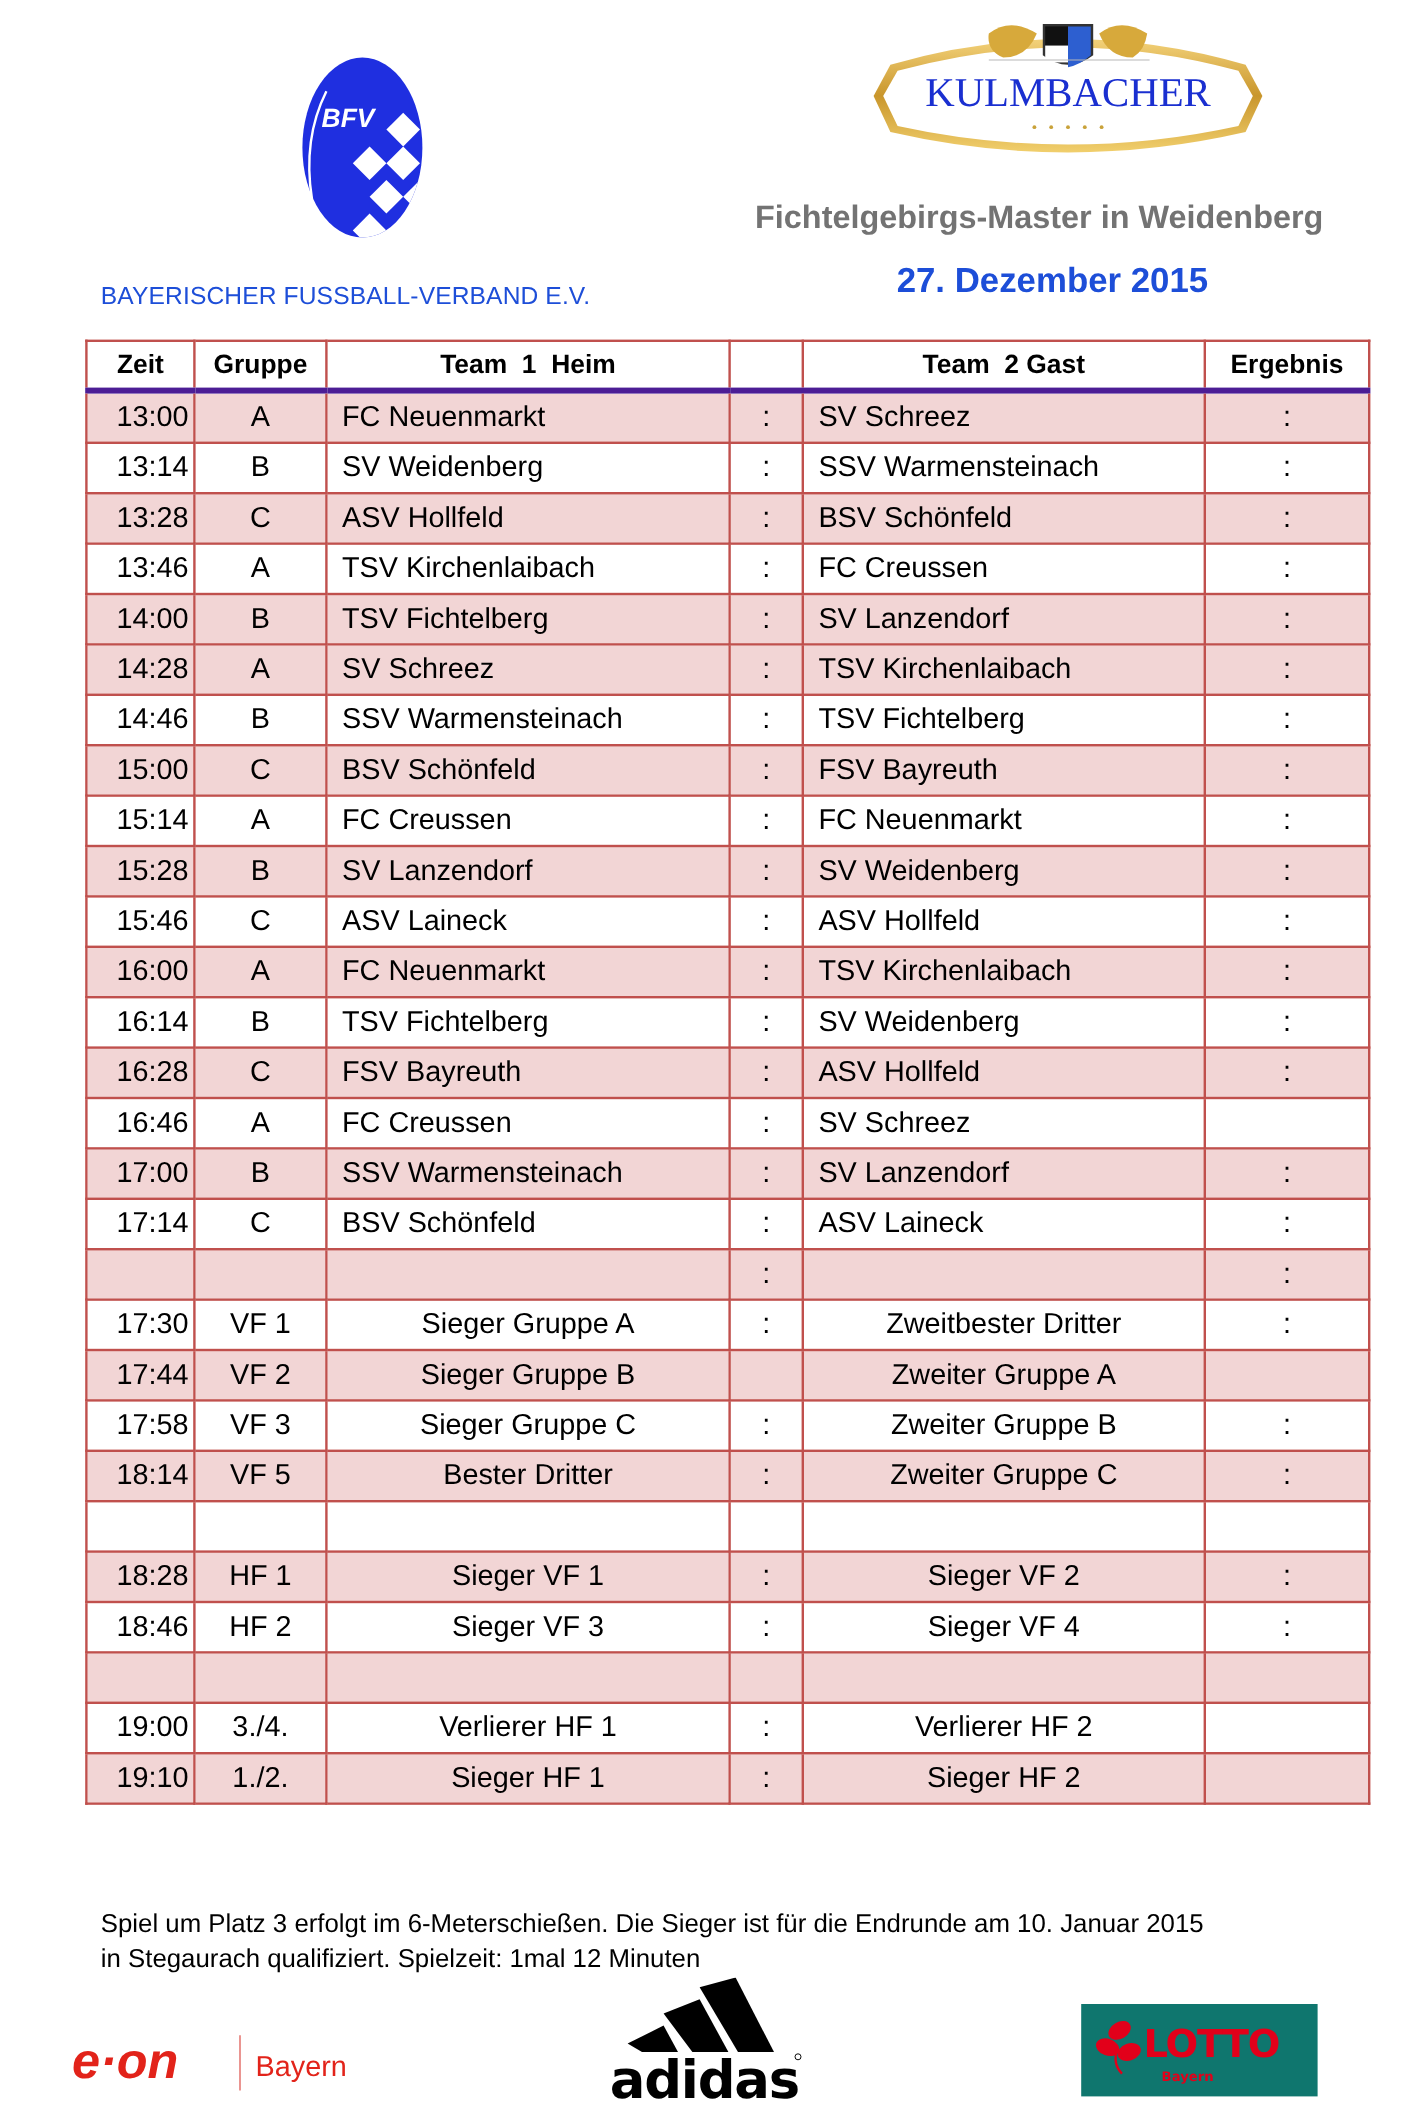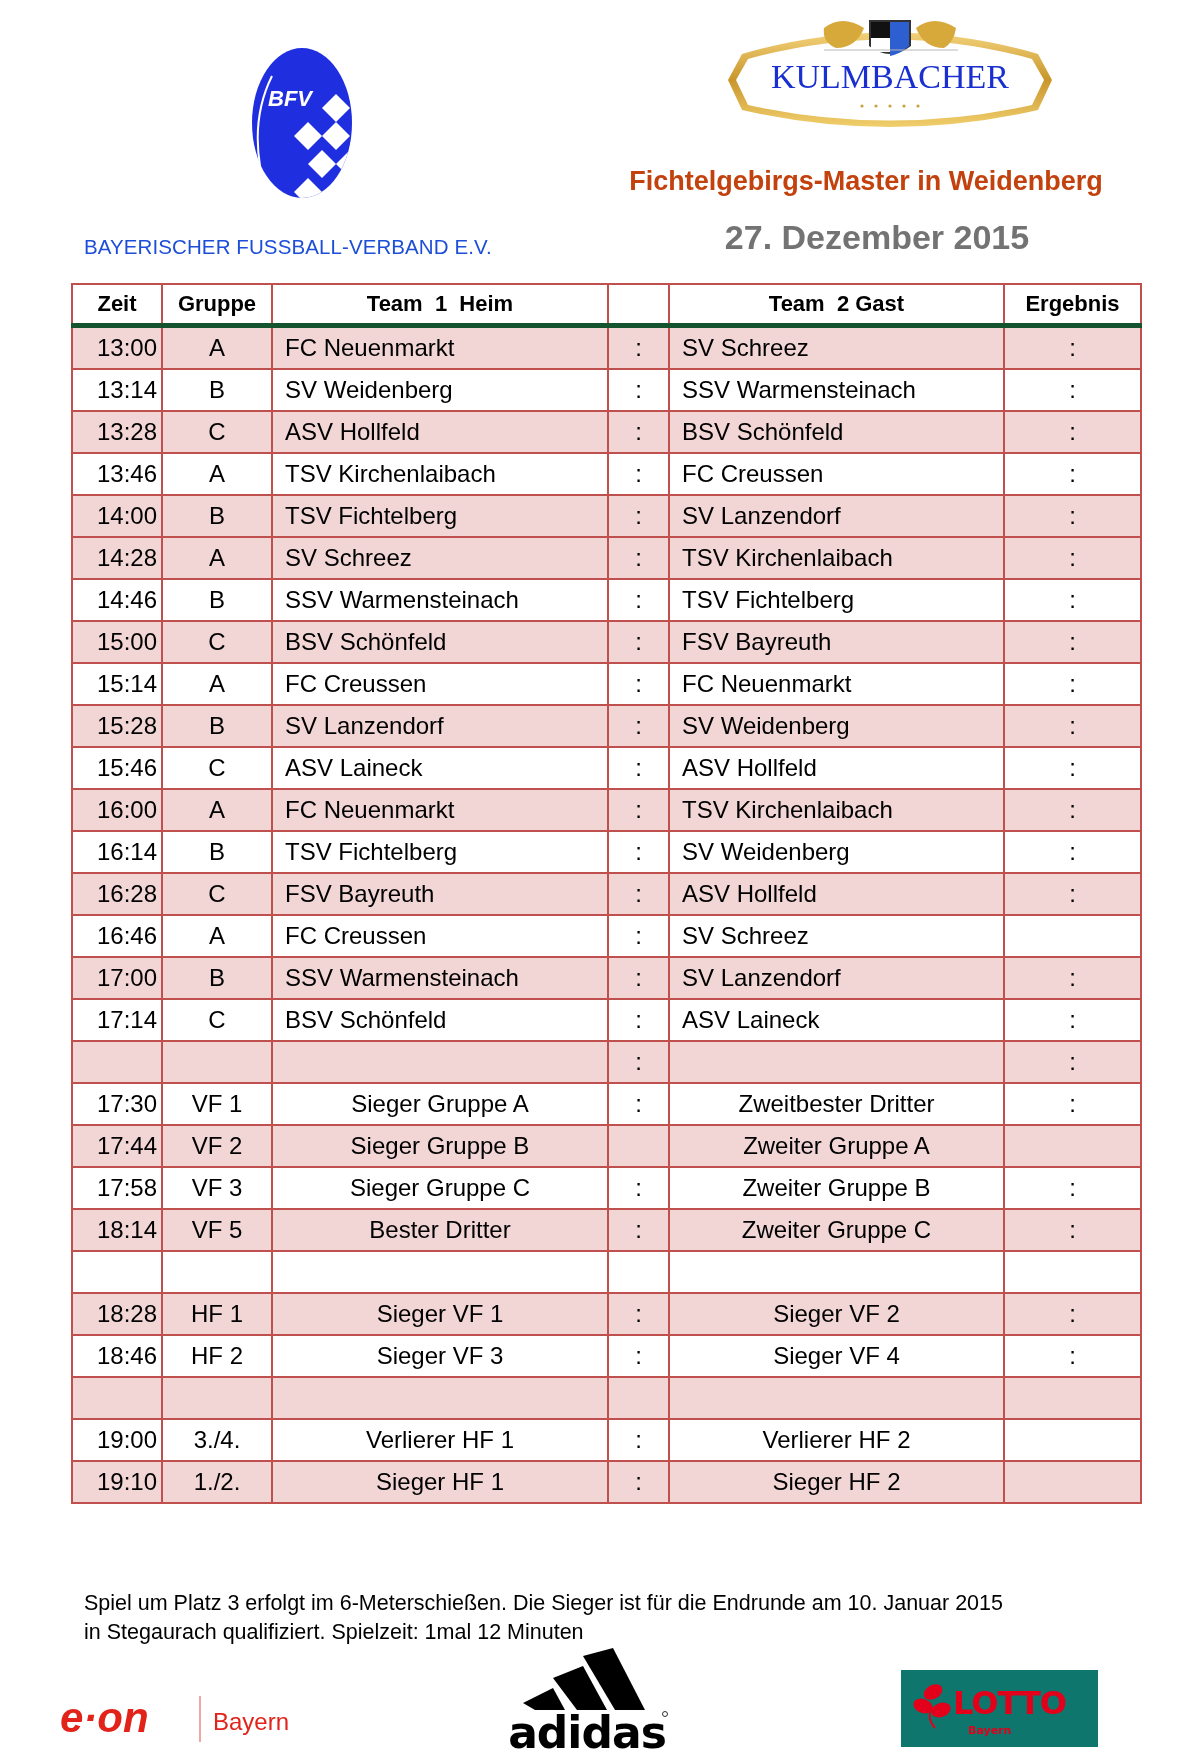--- a/index.html
+++ b/index.html
@@ -8,37 +8,37 @@
 
   
   .bfv-logo { position: absolute; left: 250px; top: 46px; width: 104px; height: 154px; }
   .bfv-name { position: absolute; left: 84px; top: 235px; font-size: 20.5px; color: #1d4ed8;
               letter-spacing: 0.1px; white-space: nowrap; }
 
   
   .kulm-logo { position: absolute; left: 714px; top: 6px; width: 352px; height: 128px; }
 
   .event-title { position: absolute; left: 606px; top: 166px; width: 520px; text-align: center;
-                 font-size: 27px; font-weight: bold; color: #c2410c; white-space: nowrap; }
+                 font-size: 27px; font-weight: bold; color: #737373; white-space: nowrap; }
   .event-date { position: absolute; left: 606px; top: 218px; width: 520px; text-align: center;
-                font-size: 34px; font-weight: bold; color: #737373; padding-left: 22px; box-sizing: border-box; }
+                font-size: 29px; font-weight: bold; color: #1d4ed8; padding-left: 22px; box-sizing: border-box; }
 
   
   .schedule { position: absolute; left: 71px; top: 283px; width: 1069px;
               border-collapse: collapse; table-layout: fixed; }
   .schedule col.c-zeit { width: 90px; }
   .schedule col.c-gruppe { width: 110px; }
   .schedule col.c-team1 { width: 336px; }
   .schedule col.c-colon { width: 61px; }
   .schedule col.c-team2 { width: 335px; }
   .schedule col.c-erg { width: 137px; }
   .schedule th, .schedule td { border: 2px solid #c0504d; padding: 0; overflow: hidden; white-space: nowrap; }
   .schedule th { height: 38px; font-size: 22px; font-weight: bold; text-align: center; background: #fff; }
   .schedule thead tr { border-bottom: 5px solid #c0504d; }
-  .schedule thead th { border-bottom: 5px solid #14532d; }
+  .schedule thead th { border-bottom: 5px solid #4c1d95; }
   .schedule td { height: 40px; font-size: 24px; }
   .schedule tr.shaded td { background: #f2d5d5; }
   .schedule td.t-zeit { text-align: left; padding-left: 24px; }
   .schedule td.t-gruppe { text-align: center; }
   .schedule td.t-team { text-align: left; padding-left: 12px; }
   .schedule td.t-team.center { text-align: center; padding-left: 0; }
   .schedule td.t-colon { text-align: center; }
   .schedule td.t-erg { text-align: center; }
   .schedule td.t-zeit, .schedule td.t-gruppe { }
 

